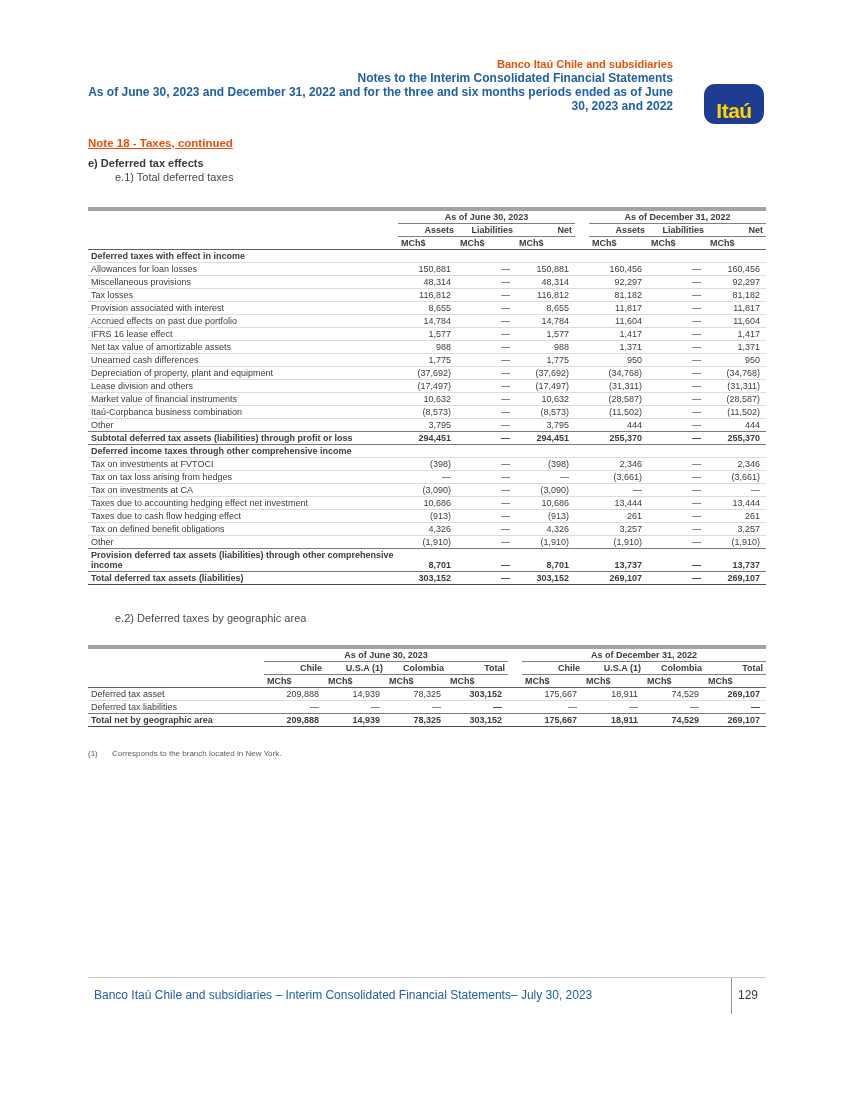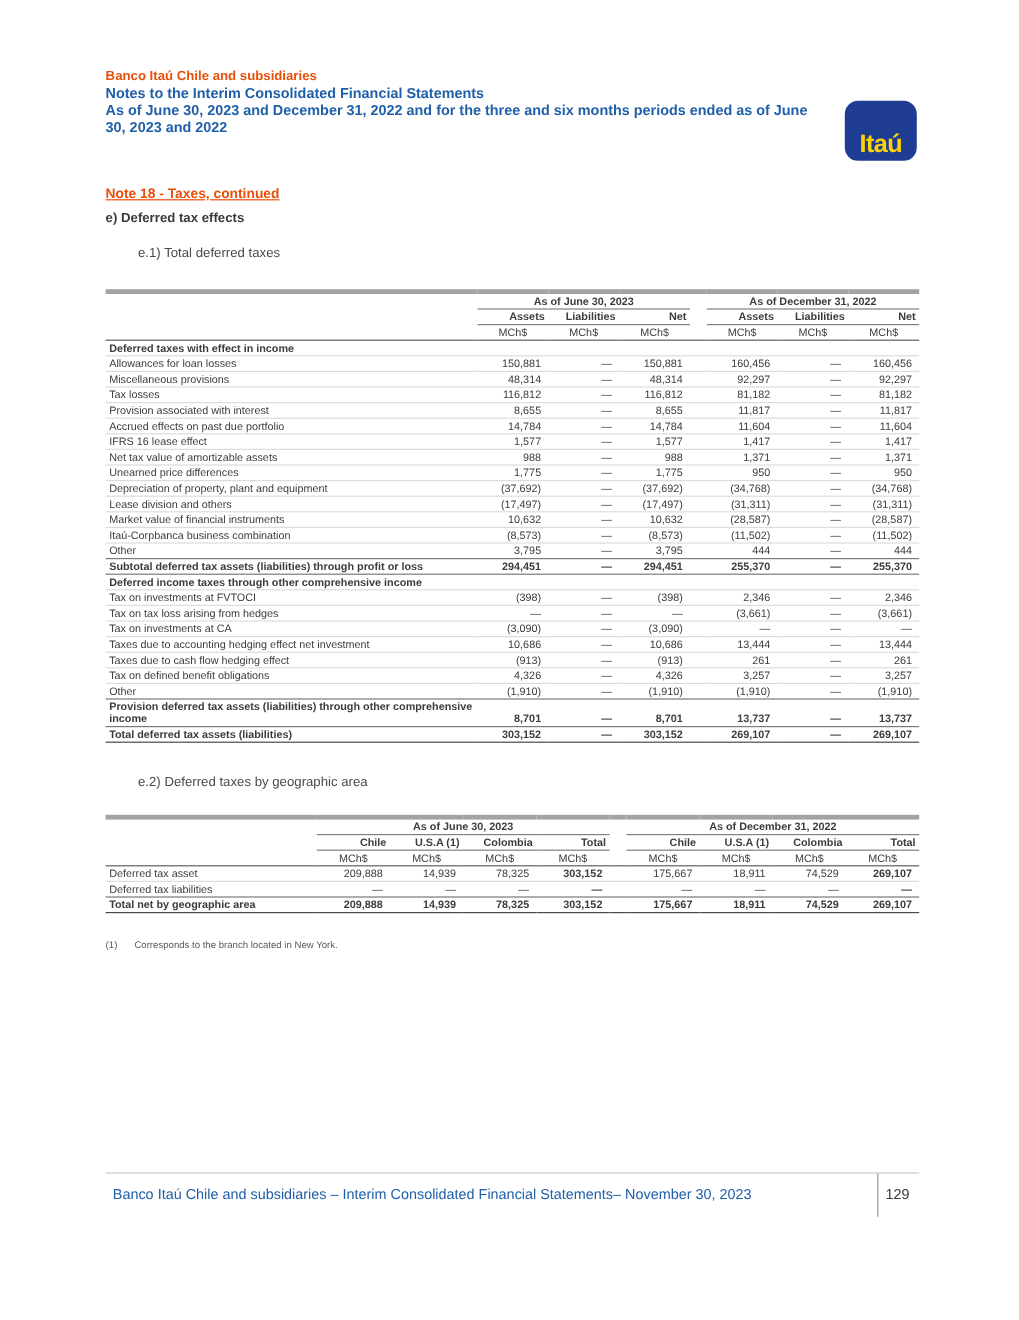--- a/index.html
+++ b/index.html
@@ -4,51 +4,51 @@
 <style>
   * { box-sizing: border-box; margin: 0; padding: 0; }
   html, body { background: #ffffff; }
   .page {
     width: 849px; height: 1100px; position: relative; overflow: hidden;
     background: #ffffff; font-family: "Liberation Sans", sans-serif;
   }
   .content { position: absolute; left: 88px; top: 57px; width: 678px; }
 
   
-  .header-row { position: relative; height: 76px; margin-bottom: 22px; }
+  .header-row { position: relative; height: 76px; margin-bottom: 3px; text-align: right; }
   .header-text { width: 585px; }
   .h-orange { color: #e8500a; font-size: 11px; font-weight: bold; line-height: 14px; }
   .h-blue   { color: #2060a8; font-size: 12px; font-weight: bold; line-height: 14px; }
   .logo {
-    position: absolute; right: 2px; top: 27px; width: 60px; height: 50px;
+    position: absolute; right: 2px; top: 27px; width: 60px; height: 40px;
     background: #1e3d92; border-radius: 11px;
     display: flex; align-items: flex-end; justify-content: center;
   }
   .logo span { color: #ffd400; font-size: 21px; font-weight: bold; line-height: 1; padding-bottom: 3px; letter-spacing: -0.5px; }
 
   .note-title { color: #e8500a; font-size: 11.5px; font-weight: bold; line-height: 14px; margin-bottom: 6px; text-decoration: underline; }
-  .section-heading { color: #3a3a3a; font-size: 11px; font-weight: bold; line-height: 14px; margin-bottom: 15px; }
+  .section-heading { color: #3a3a3a; font-size: 11px; font-weight: bold; line-height: 14px; }
   .subsection { color: #4a4a4a; font-size: 11px; line-height: 14px; margin-left: 27px; }
 
   
   table {
     border-collapse: collapse; table-layout: fixed; width: 678px;
     font-size: 9px; color: #3c3c3c; border-top: 4px solid #a3a3a3;
   }
   #table1 { margin-top: 23px; margin-bottom: 26px; }
   #table2 { margin-top: 20px; }
   #table1 col.c-num { width: 59px; }
   #table1 col.c-spacer { width: 14px; }
   #table2 col.c-num { width: 61px; }
   #table2 col.c-spacer { width: 14px; }
 
   th, td { padding: 1px 3px; line-height: 10px; vertical-align: bottom; font-weight: normal; text-align: left; }
   th.group   { font-weight: bold; text-align: center; border-bottom: 1px solid #808080; }
   th.colhead { font-weight: bold; text-align: right; border-bottom: 1px solid #808080; }
-  th.units   { font-weight: normal; text-align: center; border-bottom: 1px solid #606060; }
+  th.units   { font-weight: bold; border-bottom: 1px solid #606060; }
   th.lbl.units, th.spacer.units { border-bottom: 1px solid #606060; }
   td.num { text-align: right; padding-right: 6px; }
   td.boldcol { font-weight: bold; }
 
   tr.data td, tr.section td { border-bottom: 1px solid #dcdcdc; }
   tr.section td { font-weight: bold; }
   tr.pre-strong td { border-bottom-color: #7a7a7a; }
   tr.subtotal td { font-weight: bold; border-bottom: 1px solid #7a7a7a; }
   tr.total td { font-weight: bold; border-bottom: 1px solid #4a4a4a; }
 
@@ -198,21 +198,21 @@
             <td class="lbl">Net tax value of amortizable assets</td>
             <td class="num">988</td>
             <td class="num">—</td>
             <td class="num">988</td>
             <td class="spacer"></td>
             <td class="num">1,371</td>
             <td class="num">—</td>
             <td class="num">1,371</td>
           </tr>
           <tr class="data">
-            <td class="lbl">Unearned price differences</td>
+            <td class="lbl">Unearned cash differences</td>
             <td class="num">1,775</td>
             <td class="num">—</td>
             <td class="num">1,775</td>
             <td class="spacer"></td>
             <td class="num">950</td>
             <td class="num">—</td>
             <td class="num">950</td>
           </tr>
           <tr class="data">
             <td class="lbl">Depreciation of property, plant and equipment</td>
@@ -463,16 +463,16 @@
           </tr>
         </tbody>
       </table>
 
     <div class="footnote">
       <span class="fn-marker">(1)</span><span>Corresponds to the branch located in New York.</span>
     </div>
   </div>
 
   <div class="footer">
-    <span class="footer-text">Banco Itaú Chile and subsidiaries – Interim Consolidated Financial Statements– November 30, 2023</span>
+    <span class="footer-text">Banco Itaú Chile and subsidiaries – Interim Consolidated Financial Statements– July 30, 2023</span>
     <span class="pageno">129</span>
   </div>
 </div>
 
 </body></html>

